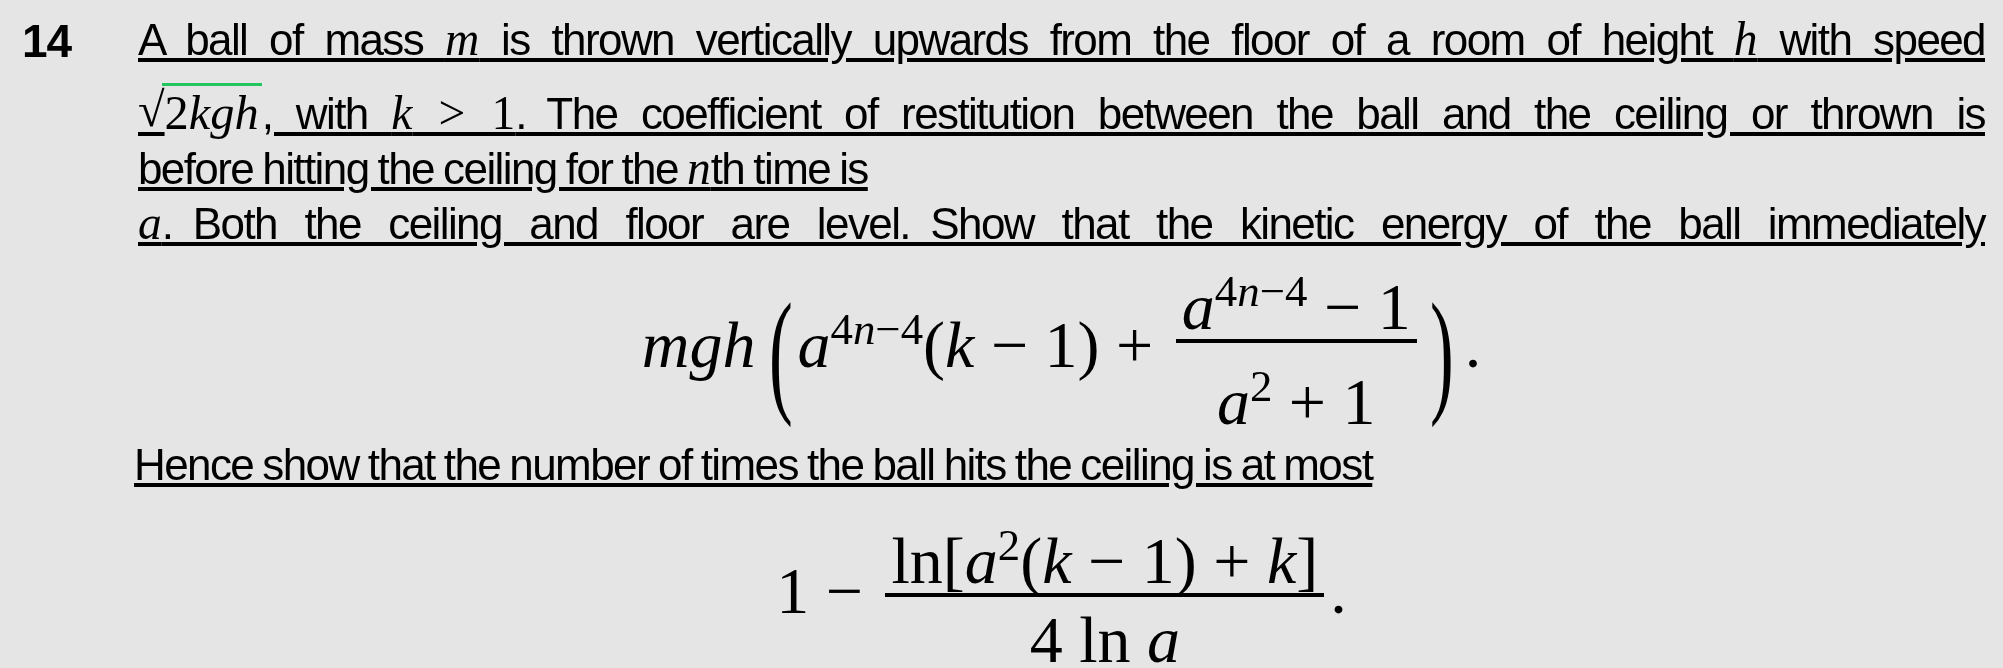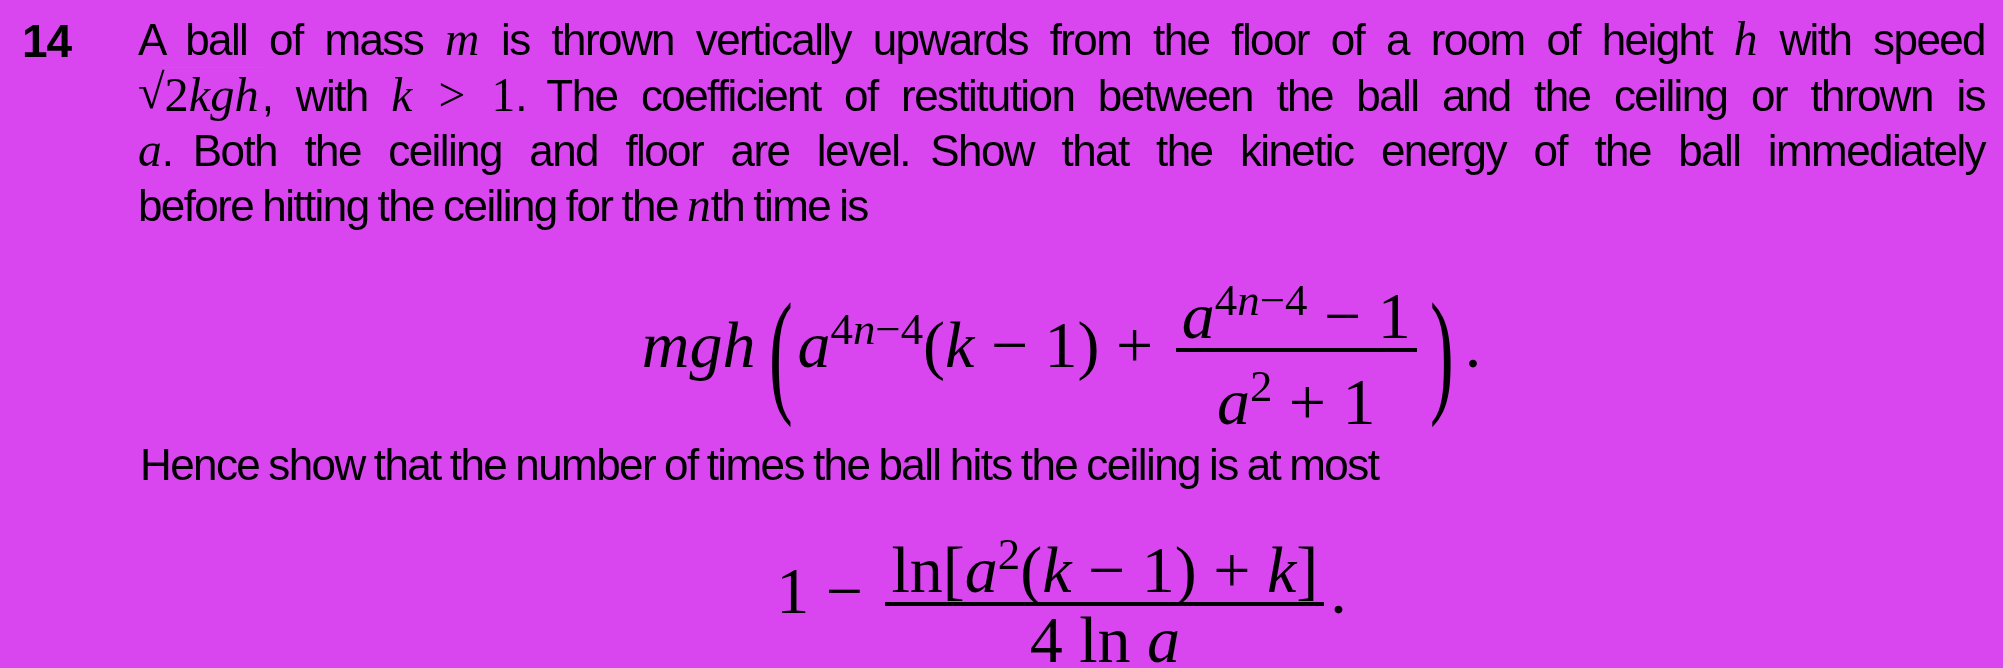--- a/index.html
+++ b/index.html
@@ -1,20 +1,20 @@
 <!DOCTYPE html>
 <html><head>
 <meta charset="utf-8">
 <style>
   html, body { margin: 0; padding: 0; background: #ffffff; }
   .page {
     position: relative;
     width: 2003px;
     height: 668px;
-    background: #d946ef;
+    background: #e5e5e5;
     color: #000000;
     font-family: "Liberation Sans", "DejaVu Sans", sans-serif;
     overflow: hidden;
   }
   .qnum {
     position: absolute;
     left: 22px;
     top: 14px;
     font-weight: bold;
     font-size: 46px;
@@ -25,20 +25,21 @@
     position: absolute;
     left: 138px;
     top: 12px;
     width: 1847px;
   }
   .tline {
     font-size: 44px;
     line-height: 55px;
     letter-spacing: -1.6px;
     word-spacing: -1.5px;
+    text-decoration: underline;
   }
   .jline {
     text-align: justify;
     text-align-last: justify;
   }
   
   .mv, .mu, .sqrt {
     font-family: "Liberation Serif", "DejaVu Serif", serif;
     letter-spacing: 0;
     word-spacing: 0;
@@ -48,23 +49,24 @@
   .sup {
     font-size: 0.68em;
     vertical-align: 0.52em;
     letter-spacing: 0;
   }
   .sup .mv, .sup .mu { font-size: 1em; }
   .sqrt { font-size: 1.1em; white-space: nowrap; }
   .rad { position: relative; top: -3px; margin-right: -3px; }
   .radicand {
     display: inline-block;
-    border-top: 1px solid #22c55e;
+    border-top: 3px solid #22c55e;
     line-height: 1.02;
     padding: 2px 3px 0 3px;
+    margin-top: 16px;
   }
   .radicand .mv, .radicand .mu { font-size: 1em; }
   
   .dmath {
     position: absolute;
     left: 138px;
     width: 1847px;
     text-align: center;
     font-family: "Liberation Serif", "DejaVu Serif", serif;
     font-size: 66px;
@@ -75,46 +77,46 @@
   .f1 { top: 244px; height: 170px; line-height: 170px; }
   .f2 { top: 516px; height: 150px; line-height: 150px; }
   .frac {
     display: inline-block;
     vertical-align: middle;
     text-align: center;
     margin: 0 6px;
   }
   .frac .num { display: block; line-height: 50px; padding: 0 6px 7px 6px; }
   .frac .rule { display: block; height: 4px; background: #000; }
-  .frac .den { display: block; line-height: 54px; padding: 7px 6px 0 6px; }
+  .frac .den { display: block; line-height: 72px; padding: 7px 6px 0 6px; }
   .bigp {
     display: inline-block;
     vertical-align: middle;
     transform: scaleY(2.1) scaleX(1.08);
   }
   .bp-open { margin: 0 6px 0 14px; }
   .bp-close { margin: 0 2px 0 8px; }
   .period { margin-left: 10px; }
-  .hence { position: absolute; left: 140px; top: 437px; width: 1847px; }
+  .hence { position: absolute; left: 134px; top: 437px; width: 1847px; }
 </style>
 </head>
 <body>
 
 <div class="page">
 
   <div class="qnum">14</div>
 
   <div class="col">
     <div class="tline jline"><span>A ball of mass </span><span class="mv">m</span><span> is thrown vertically upwards from the floor of a room of height </span><span class="mv">h</span><span> with speed</span></div>
 
     <div class="tline jline"><span class="sqrt"><span class="rad">√</span><span class="radicand"><span class="mu">2</span><span class="mv">kgh</span></span></span><span>, with </span><span class="mv">k</span><span class="mu"> &gt; 1</span><span>. The coefficient of restitution between the ball and the ceiling or thrown is</span></div>
 
+    <div class="tline"><span>before hitting the ceiling for the </span><span class="mv">n</span><span>th time is</span></div>
+
     <div class="tline jline"><span class="mv">a</span><span>. Both the ceiling and floor are level. Show that the kinetic energy of the ball immediately</span></div>
-
-    <div class="tline"><span>before hitting the ceiling for the </span><span class="mv">n</span><span>th time is</span></div>
   </div>
 
   <div class="dmath f1"><span class="mv">mgh</span><span class="bigp bp-open">(</span><span class="mv">a</span><span class="sup"><span class="mu">4</span><span class="mv">n</span><span class="mu">−4</span></span><span class="mu">(</span><span class="mv">k</span><span class="mu"> − 1) + </span><span class="frac"><span class="num"><span class="mv">a</span><span class="sup"><span class="mu">4</span><span class="mv">n</span><span class="mu">−4</span></span><span class="mu"> − 1</span></span><span class="rule"></span><span class="den"><span class="mv">a</span><span class="sup"><span class="mu">2</span></span><span class="mu"> + 1</span></span></span><span class="bigp bp-close">)</span><span class="mu period">.</span></div>
 
   <div class="hence tline"><span>Hence show that the number of times the ball hits the ceiling is at most</span></div>
 
   <div class="dmath f2"><span class="mu">1 − </span><span class="frac"><span class="num"><span class="mu">ln[</span><span class="mv">a</span><span class="sup"><span class="mu">2</span></span><span class="mu">(</span><span class="mv">k</span><span class="mu"> − 1) + </span><span class="mv">k</span><span class="mu">]</span></span><span class="rule"></span><span class="den"><span class="mu">4 ln </span><span class="mv">a</span></span></span><span class="mu">.</span></div>
 
 </div>
 

